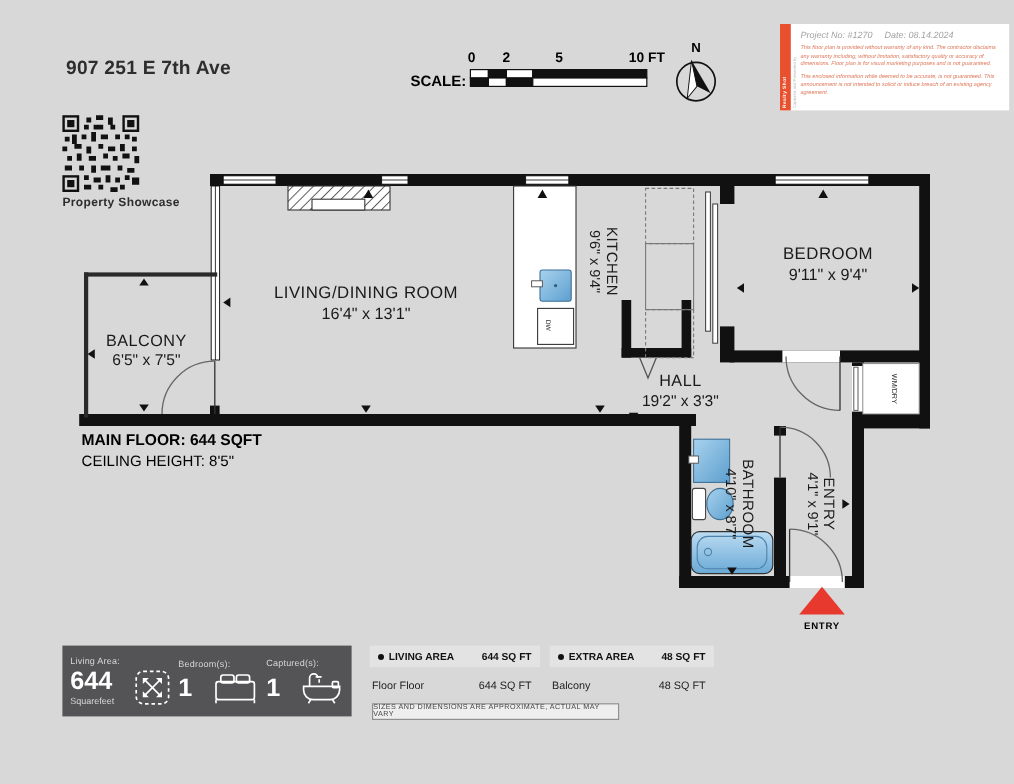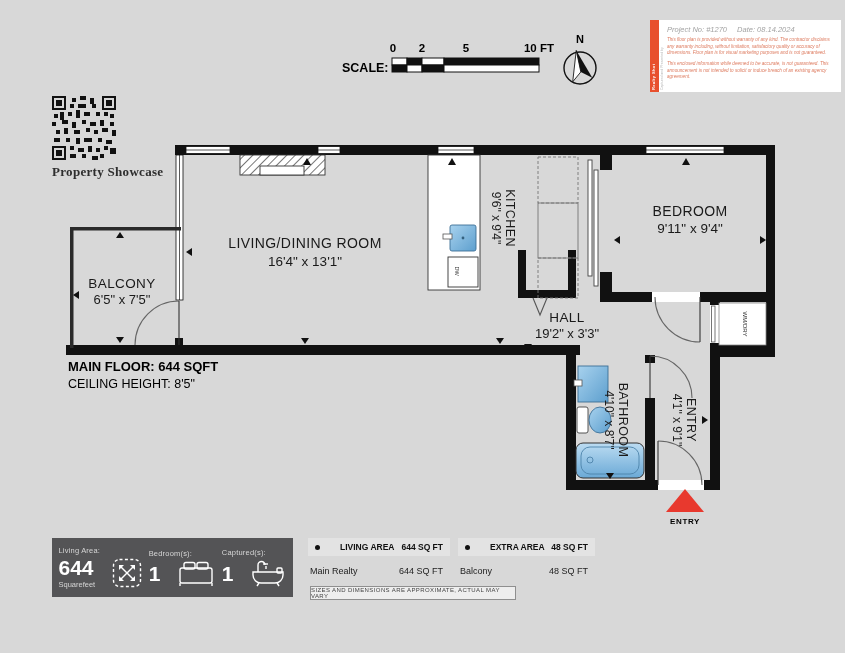--- a/index.html
+++ b/index.html
@@ -2,21 +2,21 @@
 <html><head>
 <meta charset="utf-8">
 <style>
   html,body{margin:0;padding:0;}
   .page{position:relative;width:845px;height:653px;background:#d8d8d8;overflow:hidden;
         font-family:"Liberation Sans",sans-serif;color:#1a1a1a;}
   .abs{position:absolute;}
 
   
   .address{left:55px;top:46px;font-size:16px;font-weight:bold;color:#2e2e2e;line-height:1.45;letter-spacing:.2px;}
-  .qr-caption{left:52px;top:164px;font-size:13px;font-weight:bold;color:#2e2e2e;letter-spacing:.3px;font-family:Liberation Serif, serif;}
+  .qr-caption{left:52px;top:164px;font-size:10px;font-weight:bold;color:#2e2e2e;letter-spacing:.3px;}
 
   
   .info-box{left:650px;top:20px;width:191px;height:72px;background:#ffffff;}
   .info-strip{position:absolute;left:0;top:0;width:9px;height:72px;background:#e8502e;}
   .v-text{position:absolute;writing-mode:vertical-rl;transform:rotate(180deg);white-space:nowrap;}
   .brand-v{left:1px;top:2px;height:68px;font-size:4px;font-weight:bold;color:#ffffff;letter-spacing:.4px;}
   .captured-v{left:10px;top:2px;height:68px;font-size:3.5px;color:#b8b8b8;}
   .info-content{position:absolute;left:17px;top:5px;width:168px;font-style:italic;}
   .proj-row{display:flex;gap:10px;font-size:7.5px;color:#a3a3a3;margin-bottom:3px;}
   .disc{font-size:4.6px;line-height:1.45;color:#dd7a5e;margin-bottom:4px;}
@@ -29,21 +29,21 @@
   .sum-row{display:flex;align-items:center;gap:17px;}
   .sum-num{font-size:21px;font-weight:bold;line-height:1;}
   .sum-unit{font-size:7.5px;color:#d6d6d6;margin-top:2px;text-align:center;}
 
   
   .area-table{top:538px;}
   .t1{left:308px;width:142px;}
   .t2{left:458px;width:137px;}
   .t-head{display:flex;justify-content:space-between;align-items:center;background:#e3e3e3;
           padding:4px 7px;font-size:8.5px;font-weight:bold;color:#111;}
-  .t-head-left{display:flex;align-items:center;gap:20px;}
+  .t-head-left{display:flex;align-items:center;gap:4px;}
   .dot{width:5px;height:5px;border-radius:50%;background:#111;display:inline-block;}
   .t-row{display:flex;justify-content:space-between;padding:10px 7px 0 2px;font-size:9px;color:#222;}
   .note-box{left:310px;top:586px;width:204px;height:12px;border:1px solid #8f8f8f;background:#eeeeee;
             display:flex;align-items:center;justify-content:center;font-size:6px;color:#444;letter-spacing:.4px;}
 
   svg text{font-family:"Liberation Sans",sans-serif;}
 </style>
 </head>
 <body>
 
@@ -262,20 +262,21 @@
     <text x="68" y="371" font-size="13" font-weight="bold">MAIN FLOOR: 644 SQFT</text>
     <text x="68" y="388" font-size="12.5">CEILING HEIGHT: 8'5"</text>
 
     <g>
       <polygon points="666,512 704,512 685,489" fill="#e8392e"></polygon>
       <text x="685" y="524" font-size="8" font-weight="bold" text-anchor="middle" letter-spacing="0.6">ENTRY</text>
     </g>
   </svg>
 
   <div class="abs address">
+    <div>907 251 E 7th Ave</div>
   </div>
   <div class="abs qr-caption">Property Showcase</div>
 
   <div class="abs info-box">
     <div class="info-strip"></div>
     <div class="v-text brand-v">Realty Shot</div>
     <div class="v-text captured-v">Captured and Presented by</div>
     <div class="info-content">
       <div class="proj-row">
         <span>Project No: #1270</span>
@@ -341,21 +342,21 @@
 
   <div class="abs area-table t1">
     <div class="t-head">
       <span class="t-head-left">
           <span class="dot"></span>
         <span>LIVING AREA</span>
         </span>
       <span>644 SQ FT</span>
     </div>
     <div class="t-row">
-      <span>Main Realty</span>
+      <span>Floor Floor</span>
       <span>644 SQ FT</span>
     </div>
   </div>
   <div class="abs area-table t2">
     <div class="t-head">
       <span class="t-head-left">
           <span class="dot"></span>
         <span>EXTRA AREA</span>
         </span>
       <span>48 SQ FT</span>

